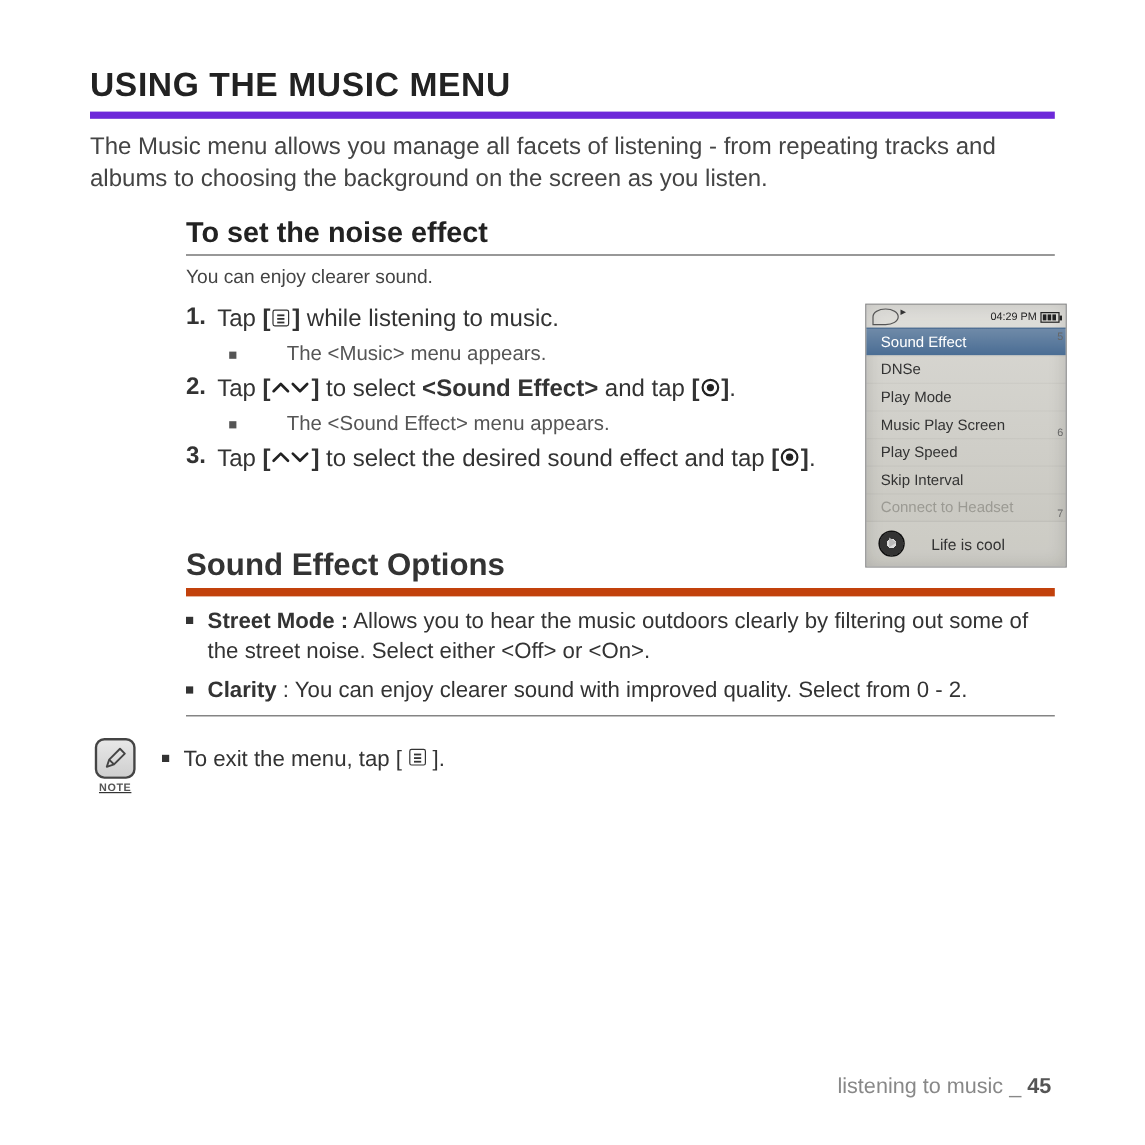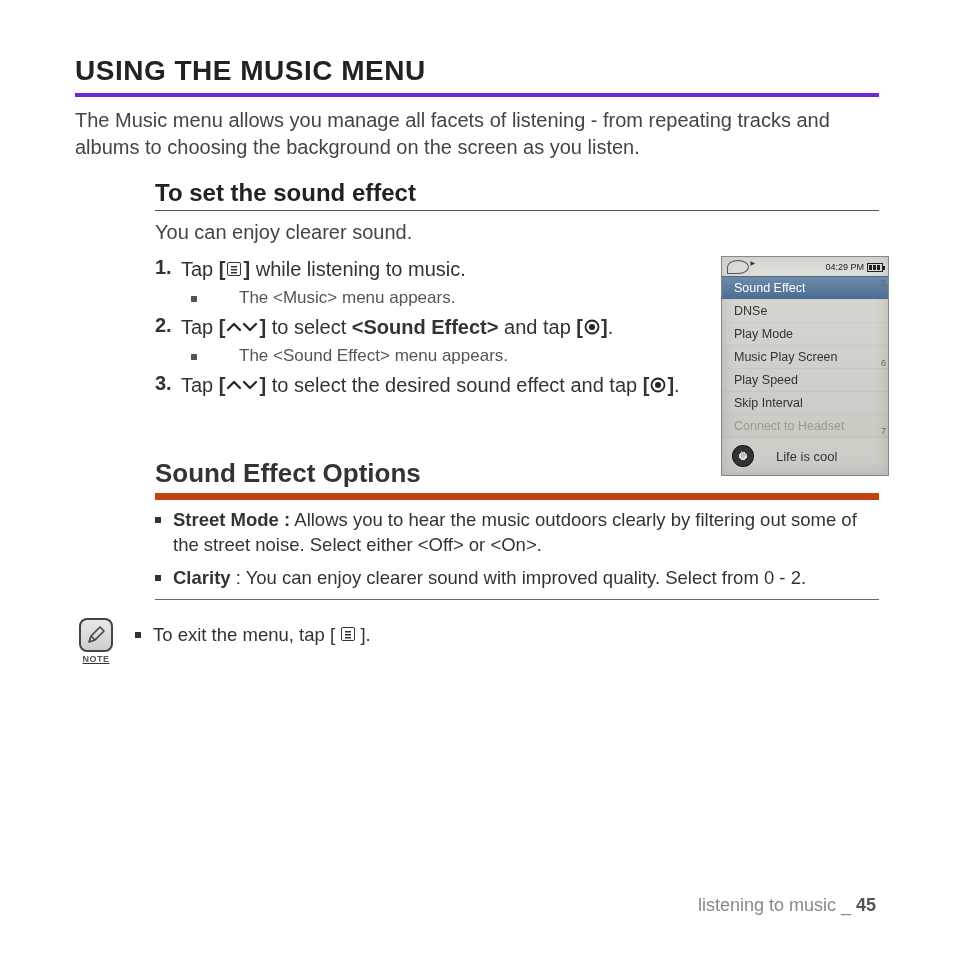--- a/index.html
+++ b/index.html
@@ -14,21 +14,21 @@
   .page {
     padding: 55px 75px 40px 75px;
     position: relative;
     height: 100%;
   }
   h1 {
     font-size: 28px;
     font-weight: bold;
     letter-spacing: 0.5px;
     color: #222;
-    border-bottom: 4px solid #6d28d9;
+    border-bottom: 6px solid #6d28d9;
     padding-bottom: 6px;
     margin-bottom: 10px;
   }
   .intro {
     font-size: 20px;
     line-height: 1.35;
     color: #444;
     margin-bottom: 18px;
   }
   .indent-block {
@@ -36,21 +36,21 @@
   }
   h2 {
     font-size: 24px;
     font-weight: bold;
     color: #222;
     border-bottom: 1.5px solid #555;
     padding-bottom: 3px;
     margin-bottom: 10px;
   }
   .sub-intro {
-    font-size: 20px;
+    font-size: 16px;
     color: #444;
     margin-bottom: 12px;
   }
   .steps-wrap {
     position: relative;
   }
   .steps {
     font-size: 20px;
     color: #333;
     width: 540px;
@@ -236,21 +236,21 @@
   .options-rule { border-top: 1px solid #666; margin-top: 4px; }
 </style>
 </head>
 <body>
 
 <div class="page">
   <h1>USING THE MUSIC MENU</h1>
   <p class="intro">The Music menu allows you manage all facets of listening - from repeating tracks and albums to choosing the background on the screen as you listen.</p>
 
   <div class="indent-block">
-    <h2>To set the sound effect</h2>
+    <h2>To set the noise effect</h2>
     <p class="sub-intro">You can enjoy clearer sound.</p>
 
     <div class="steps-wrap">
       <div class="steps">
 
         <div class="step">
           <div class="step-num">1.</div>
           <div class="step-body">
             <div class="step-text">
               <span>Tap </span><span class="bold">[</span><span class="icon-box menu-icon"></span><span class="bold">]</span><span> while listening to music.</span>

